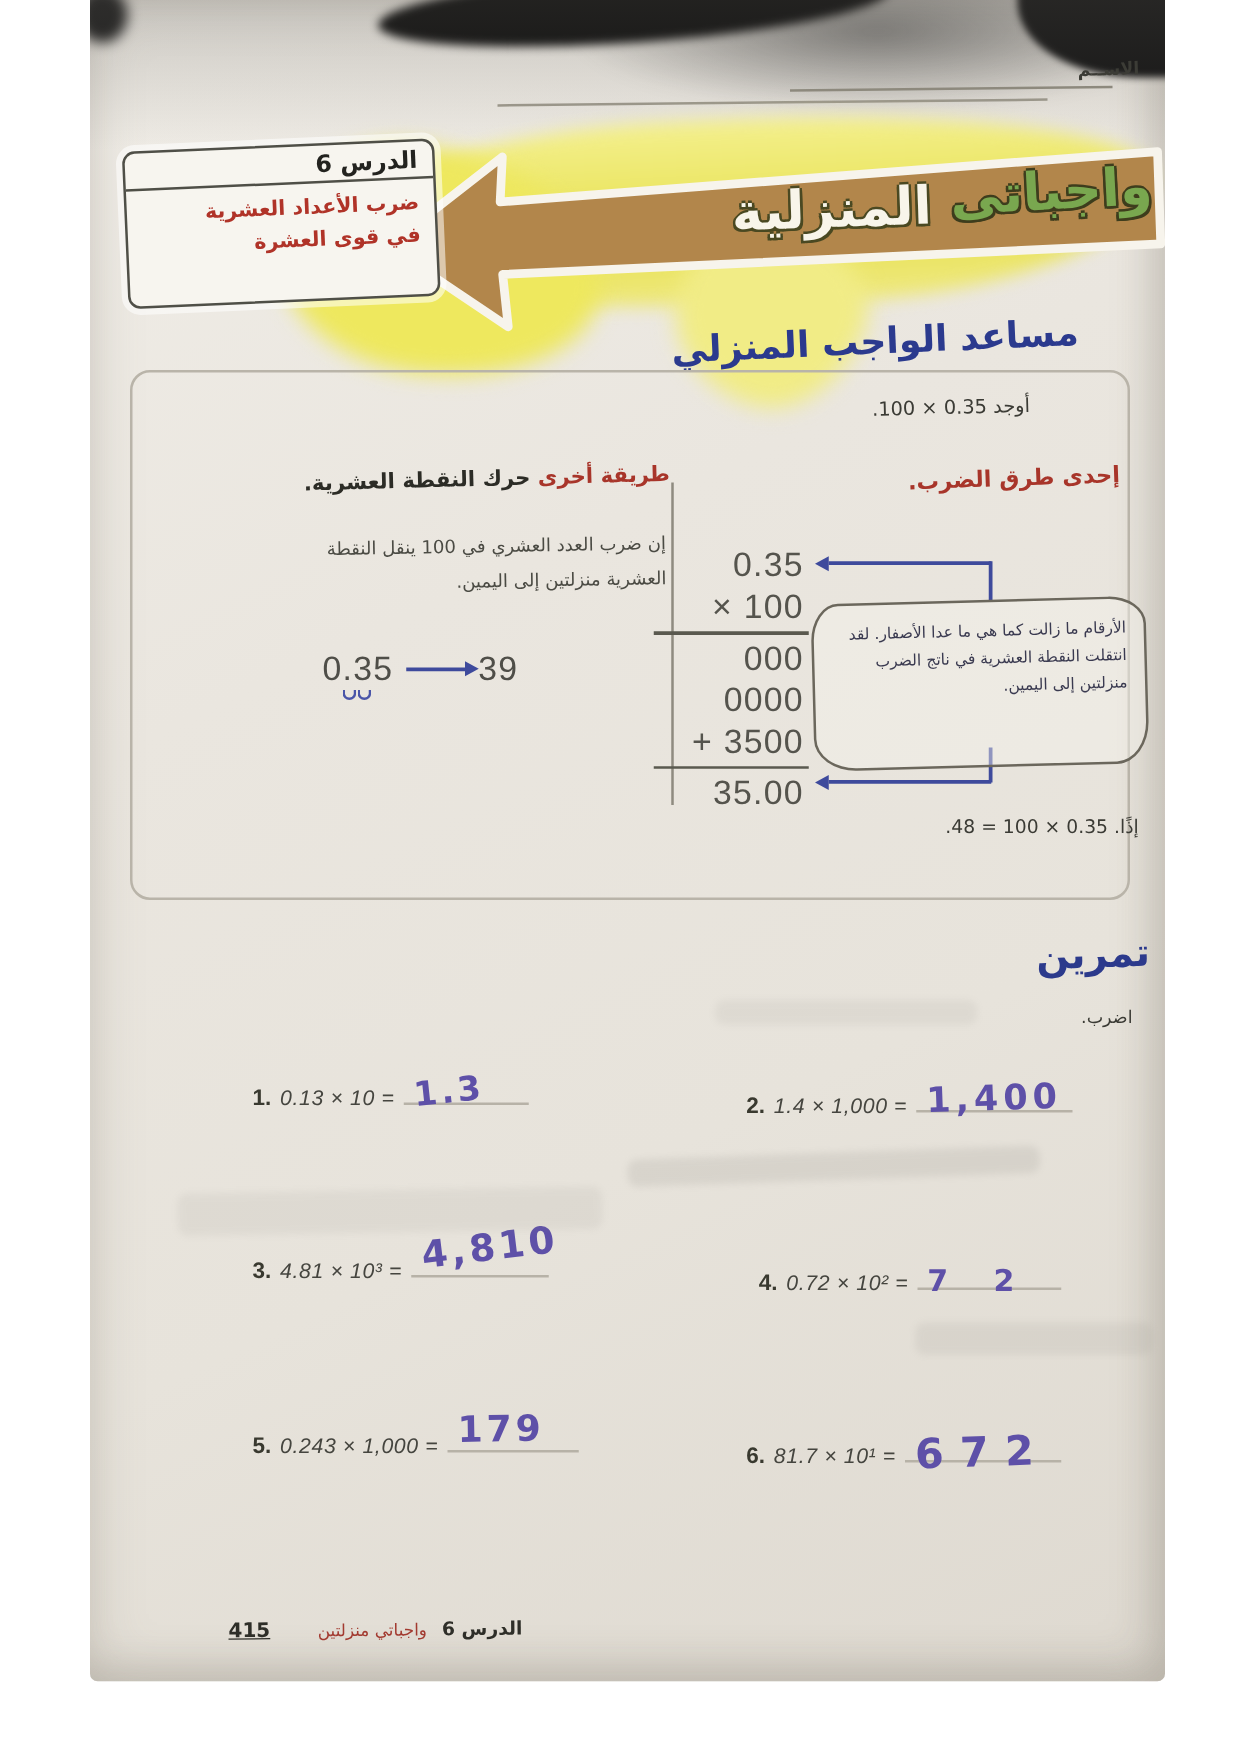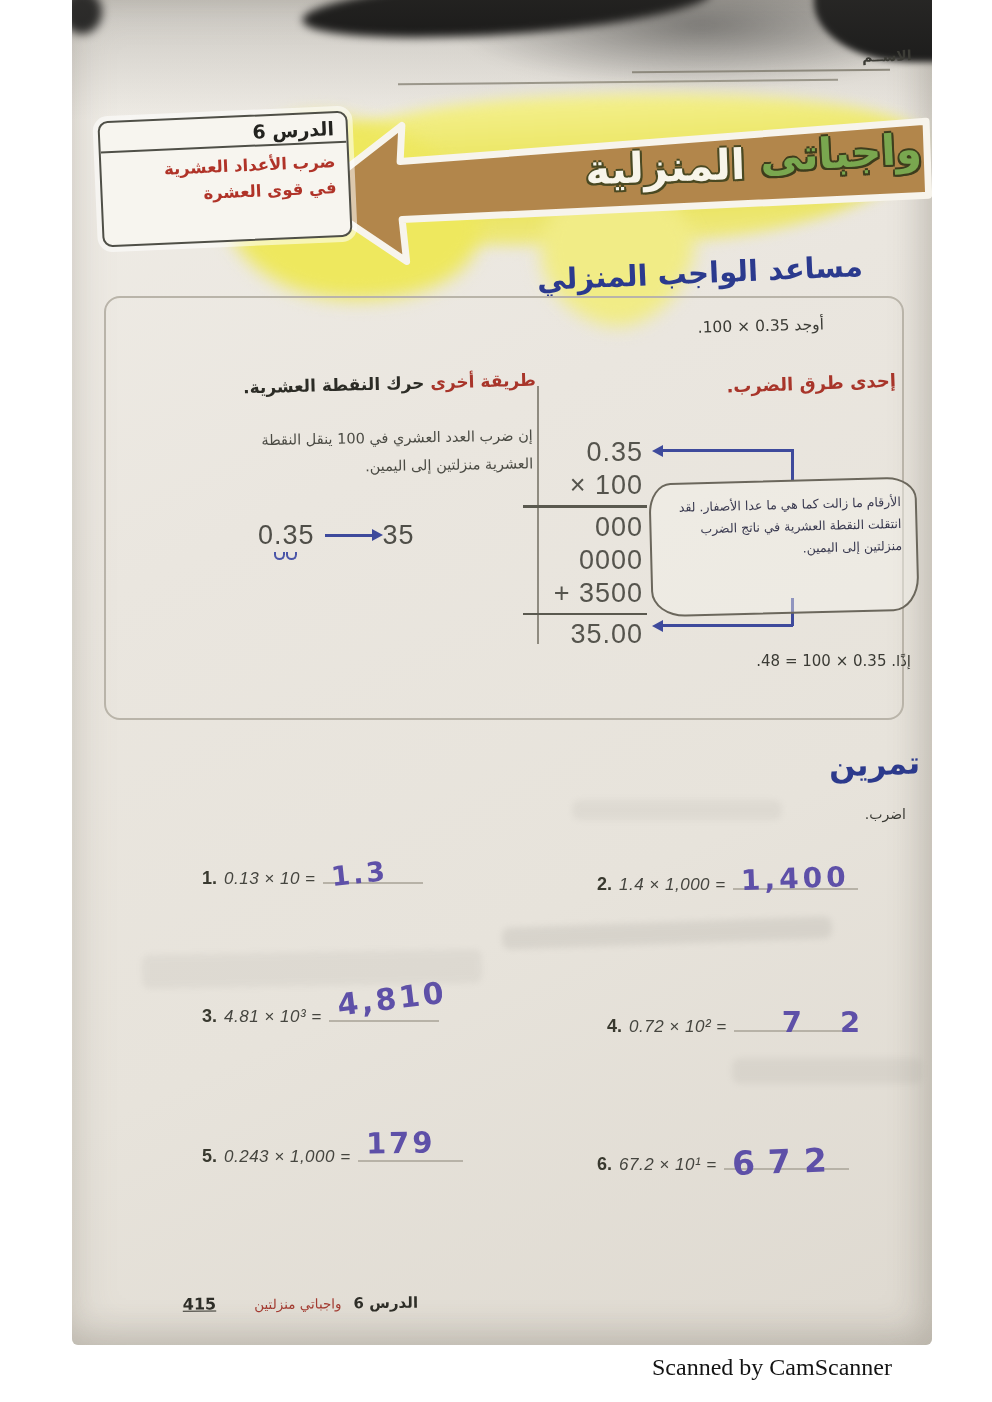--- a/index.html
+++ b/index.html
@@ -106,21 +106,21 @@
   .problem { position:absolute; display:flex; align-items:baseline; gap:7px;
     font-family:"Liberation Sans", sans-serif; color:#45453f; }
   .pnum { font-weight:bold; font-size:18px; color:#39392f; }
   .pexpr { font-size:17px; letter-spacing:.5px;font-style:italic; }
   .blank { position:relative; display:inline-block; height:20px; border-bottom:2px solid #b7b2a7; }
   .answer { position:absolute; left:8px; bottom:-7px; color:#5e50a8; font-weight:bold;
     font-family:"DejaVu Sans", sans-serif; white-space:nowrap; }
   .a1 { font-size:27px; transform:rotate(-6deg); letter-spacing:3px; }
   .a2 { font-size:28px; transform:rotate(-2deg); letter-spacing:4px; }
   .a3 { font-size:30px; transform:rotate(-7deg); bottom:4px; letter-spacing:3px; }
-  .a4 { font-size:29px; letter-spacing:14px; bottom:-9px;margin-left:40px; }
+  .a4 { font-size:24px; letter-spacing:14px; bottom:-9px; }
   .a5 { font-size:29px; bottom:0; letter-spacing:3px; transform:rotate(-1deg); }
   .a6 { font-size:33px; letter-spacing:13px; bottom:-13px; transform:rotate(-2deg); }
 
   
   .ghost { position:absolute; filter:blur(3px); background:#8d8a83; border-radius:8px; }
 
   
   .footer { position:absolute; left:36px; top:1294px; width:310px; direction:rtl; display:flex;
     align-items:baseline; gap:12px; transform:rotate(-.5deg); }
   .f-lesson { font-weight:bold; font-size:15px; color:#2e2e28; }
@@ -201,21 +201,21 @@
       <div class="another-body">إن ضرب العدد العشري في 100 ينقل النقطة العشرية منزلتين إلى اليمين.</div>
       <div class="decimal-move">
         <span class="dm-from">
           <span>0.35</span>
           <span class="hops">
             <span class="hop"></span>
               <span class="hop"></span>
           </span>
         </span>
         <span class="dm-arrow"></span>
-        <span>35</span>
+        <span>39</span>
       </div>
 
       <div class="conclusion">إذًا. 0.35 × 100 = 48.</div>
     </div>
 
     <div class="exercise-heading">تمرين</div>
     <div class="exercise-instr">اضرب.</div>
 
     <div class="problem" style="left:130px; top:864px;">
       <span class="pnum">1.</span>
@@ -247,32 +247,31 @@
     </div>
     <div class="problem" style="left:130px; top:1142px;">
       <span class="pnum">5.</span>
       <span class="pexpr">0.243 × 1,000 =</span>
       <span class="blank" style="width:105px;">
         <span class="answer a5">179</span>
       </span>
     </div>
     <div class="problem" style="left:525px; top:1150px;">
       <span class="pnum">6.</span>
-      <span class="pexpr">67.2 × 10¹ =</span>
+      <span class="pexpr">81.7 × 10¹ =</span>
       <span class="blank" style="width:125px;">
         <span class="answer a6">672</span>
       </span>
     </div>
 
     <div class="ghost" style="left:430px; top:922px; width:330px; height:22px; opacity:.16; transform:rotate(-2deg);"></div>
     <div class="ghost" style="left:70px; top:952px; width:340px; height:34px; opacity:.10; transform:rotate(-1deg);"></div>
     <div class="ghost" style="left:660px; top:1058px; width:190px; height:26px; opacity:.12;"></div>
     <div class="ghost" style="left:500px; top:800px; width:210px; height:20px; opacity:.10;"></div>
 
     <div class="footer">
       <span class="f-lesson">الدرس 6</span>
       <span class="f-book">واجباتي منزلتين</span>
       <span class="f-num">415</span>
     </div>
   </div>
 
-  <div class="credit">Scanned by CamScanner</div>
 </div>
 
 </body></html>

